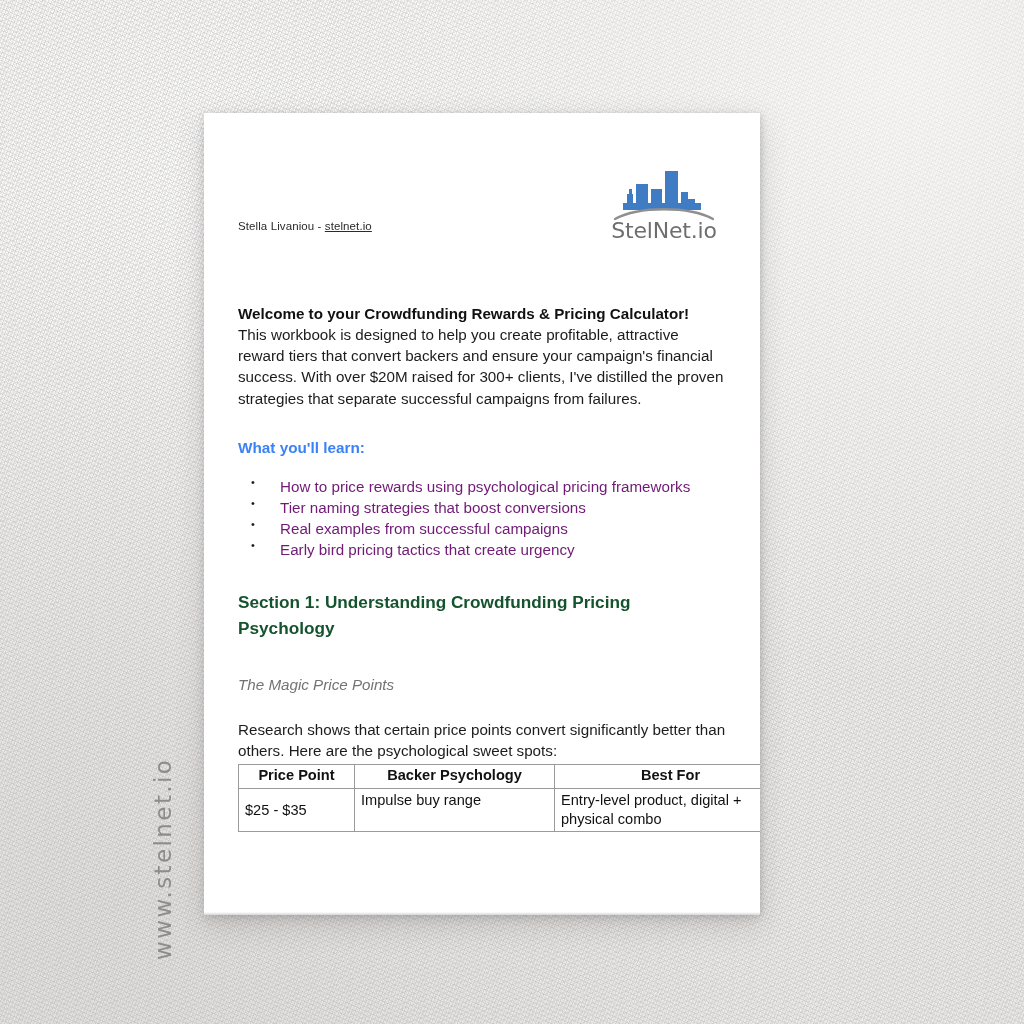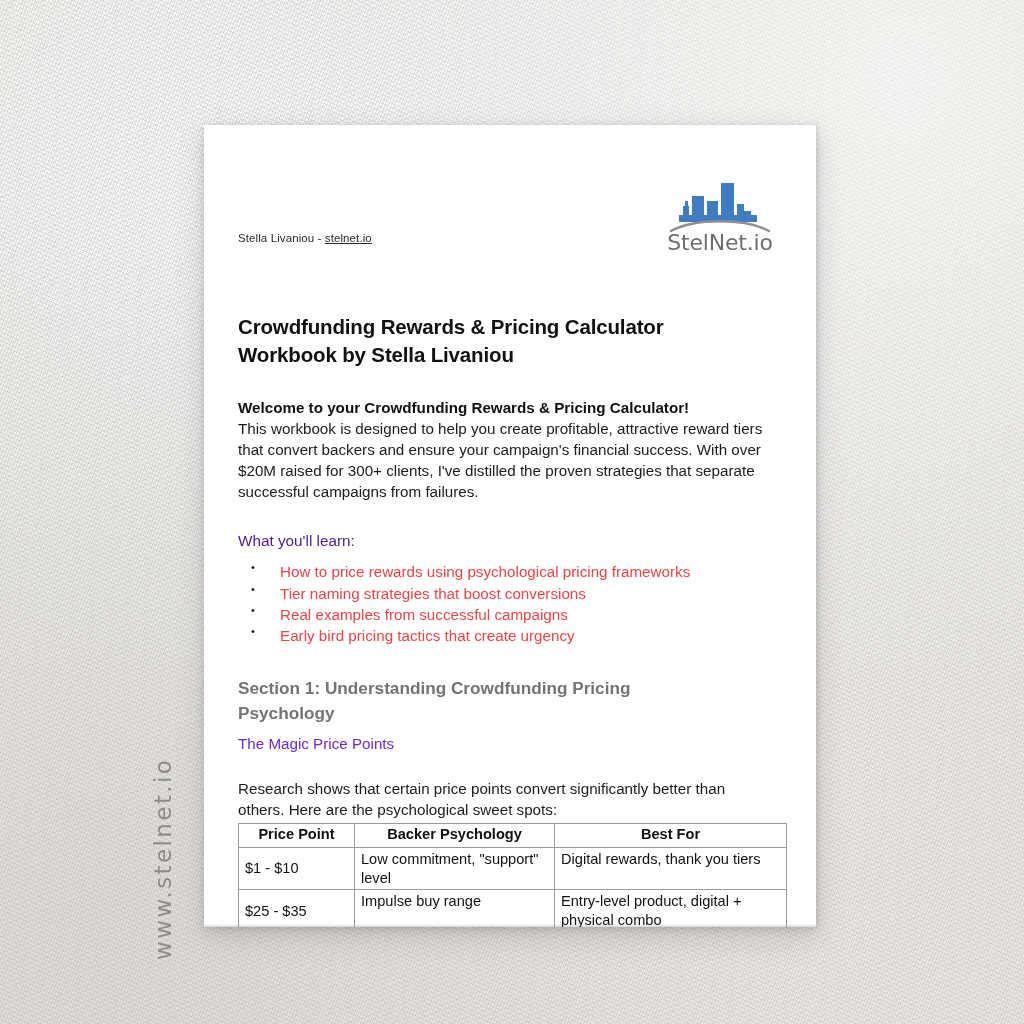--- a/index.html
+++ b/index.html
@@ -49,22 +49,22 @@
     color: #8e8c8a;
     font-family: "DejaVu Sans", sans-serif;
     white-space: nowrap;
     user-select: none;
   }
 
   
   #page {
     position: absolute;
     left: 204px;
-    top: 125px;
-    width: 612px;
+    top: 113px;
+    width: 556px;
     height: 802px;
     background: #ffffff;
     box-shadow:
        0 10px 26px rgba(90,88,86,.22),
        0 3px 8px rgba(90,88,86,.16),
        2px 0 4px rgba(90,88,86,.10);
     overflow: hidden;
   }
   #page-inner {
     padding: 76px 34px 0 34px;
@@ -126,58 +126,59 @@
   }
   .welcome-lead {
     font-weight: bold;
     color: #111111;
     display: block;
   }
   .welcome-body { display: block; }
 
   h3.learn-heading {
     font-size: 15.3px;
-    font-weight: normal;
-    color: #4c1d95;
+    font-weight: bold;
+    color: #3b82f6;
     margin: 30px 0 0 0;
   }
   ul.learn-list {
     list-style: none;
-    margin: 11px 0 0 0;
+    margin: 19px 0 0 0;
     padding: 0;
     font-size: 15.2px;
     line-height: 1.39;
-    color: #ef4444;
+    color: #701a75;
   }
   ul.learn-list li {
     position: relative;
     padding-left: 42px;
     margin: 0;
   }
   ul.learn-list li::before {
     content: "\2022";
     position: absolute;
     left: 13px;
     top: -1px;
     font-size: 11px;
     color: #1c1c1c;
   }
 
   h2.section-heading {
     font-size: 17.2px;
     line-height: 1.48;
     font-weight: bold;
-    color: #737373;
+    color: #14532d;
     margin: 30px 0 0 0;
     max-width: 480px;
   }
   .sub-heading {
     font-size: 15.2px;
-    color: #6d28d9;
-    margin-top: 8px;
+    color: #737373;
+    margin-top: 35px;
+    font-style: italic;
   }
   .intro-para {
     font-size: 15.2px;
     line-height: 1.39;
     color: #1c1c1c;
     margin-top: 26px;
     max-width: 520px;
   }
 
   
@@ -248,21 +249,20 @@
             <rect x="70" y="27" width="7" height="17"></rect>
             <rect x="77" y="34" width="7" height="10"></rect>
             <rect x="12" y="38" width="78" height="7"></rect>
           </g>
           <path d="M4 54 C 28 41, 78 41, 102 54" fill="none" stroke="#8f8f8f" stroke-width="2.4" stroke-linecap="round"></path>
         </svg>
         <div class="logo-word">StelNet.io</div>
       </div>
     </div>
 
-    <h1 class="doc-title">Crowdfunding Rewards &amp; Pricing Calculator Workbook by Stella Livaniou</h1>
 
     <div class="welcome-block">
       <span class="welcome-lead">Welcome to your Crowdfunding Rewards &amp; Pricing Calculator!</span>
       <span class="welcome-body">This workbook is designed to help you create profitable, attractive reward tiers that convert backers and ensure your campaign's financial success. With over $20M raised for 300+ clients, I've distilled the proven strategies that separate successful campaigns from failures.</span>
     </div>
 
     <h3 class="learn-heading">What you'll learn:</h3>
     <ul class="learn-list" id="learn-list">
         <li>How to price rewards using psychological pricing frameworks</li>
         <li>Tier naming strategies that boost conversions</li>
@@ -282,25 +282,20 @@
         </colgroup>
       <thead>
         <tr>
           <th>Price Point</th>
           <th>Backer Psychology</th>
           <th>Best For</th>
         </tr>
       </thead>
       <tbody id="price-table-body">
           <tr>
-            <td class="c0">$1 - $10</td>
-            <td class="c1">Low commitment, "support" level</td>
-            <td class="c1">Digital rewards, thank you tiers</td>
-          </tr>
-          <tr>
             <td class="c0">$25 - $35</td>
             <td class="c1">Impulse buy range</td>
             <td class="c1">Entry-level product, digital + physical combo</td>
           </tr>
         </tbody>
     </table>
 
   </div>
   <div id="page-cut"></div>
 </div>

